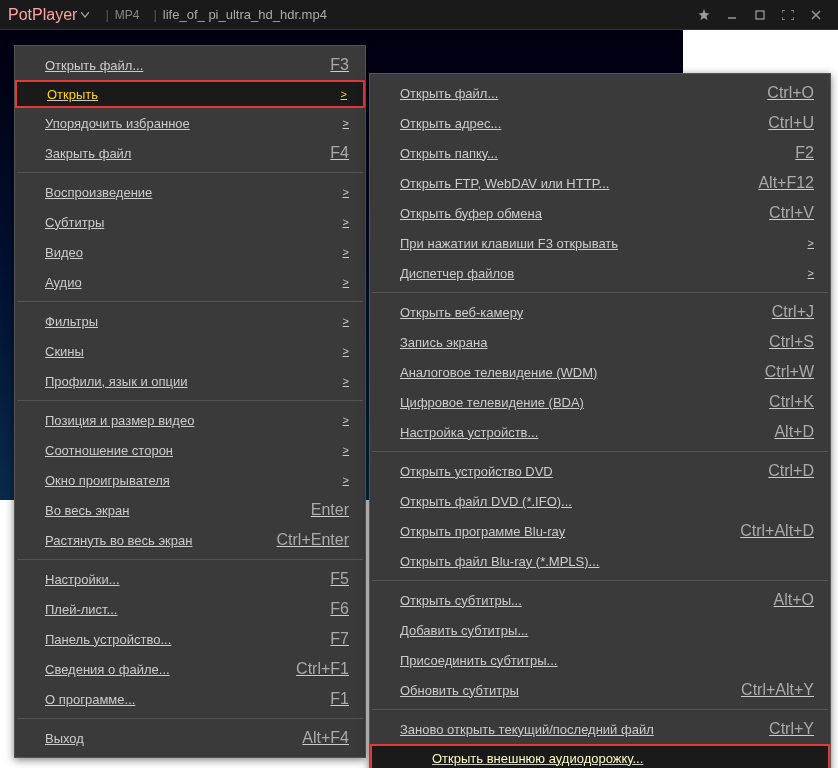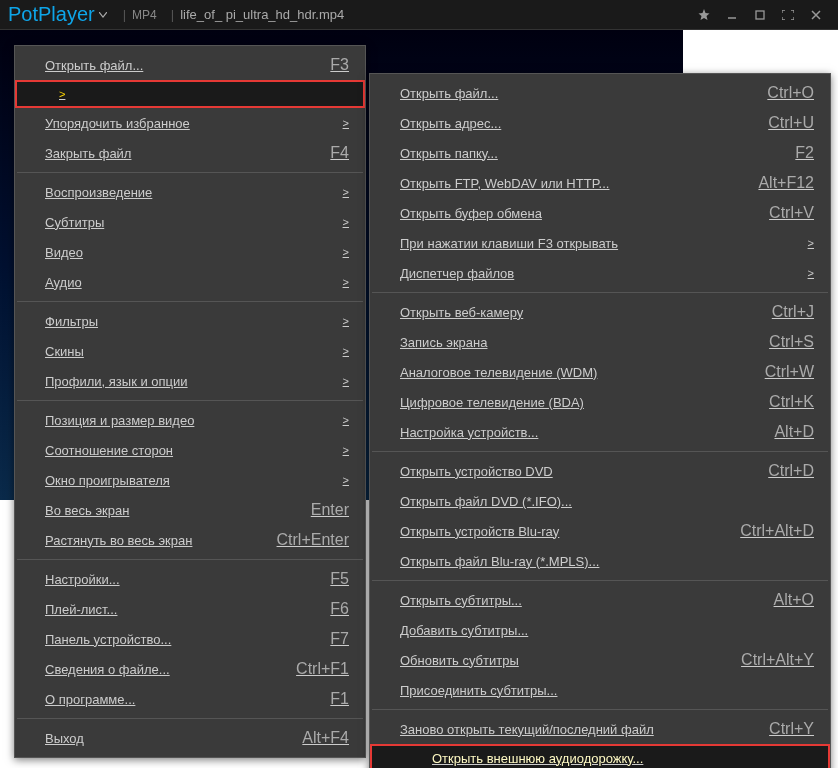--- a/index.html
+++ b/index.html
@@ -15,22 +15,22 @@
     .titlebar {
       height: 30px;
       background: #1a1a1a;
       display: flex;
       align-items: center;
       padding: 0 8px;
       color: #aaa;
       border-bottom: 1px solid #333;
     }
     .titlebar .app-name {
-      color: #0ea5e9;
-      font-size: 20px;
+      color: #fca5a5;
+      font-size: 16px;
       margin-right: 4px;
     }
     .titlebar .dropdown-arrow {
       color: #aaa;
       font-size: 10px;
       margin-right: 10px;
     }
     .titlebar .format-badge {
       color: #888;
       font-size: 12px;
@@ -182,20 +182,21 @@
 
 <div class="video-bg"></div>
 
 <div class="menu-container">
   <div class="context-menu main" id="main-menu">
       <div class="menu-item">
         <span class="label">Открыть файл...</span>
         <span class="shortcut">F3</span>
       </div>
       <div class="menu-item highlighted-red">
+        <span class="label">Открыть</span>
         <span class="arrow">&gt;</span>
       </div>
       <div class="menu-item">
         <span class="label">Упорядочить избранное</span>
         <span class="arrow">&gt;</span>
       </div>
       <div class="menu-item">
         <span class="label">Закрыть файл</span>
         <span class="shortcut">F4</span>
       </div>
@@ -329,40 +330,40 @@
       </div>
       <div class="menu-separator"></div>
       <div class="menu-item">
         <span class="label">Открыть устройство DVD</span>
         <span class="shortcut">Ctrl+D</span>
       </div>
       <div class="menu-item">
         <span class="label">Открыть файл DVD (*.IFO)...</span>
       </div>
       <div class="menu-item">
-        <span class="label">Открыть устройств Blu-ray</span>
+        <span class="label">Открыть программе Blu-ray</span>
         <span class="shortcut">Ctrl+Alt+D</span>
       </div>
       <div class="menu-item">
         <span class="label">Открыть файл Blu-ray (*.MPLS)...</span>
       </div>
       <div class="menu-separator"></div>
       <div class="menu-item">
         <span class="label">Открыть субтитры...</span>
         <span class="shortcut">Alt+O</span>
       </div>
       <div class="menu-item">
         <span class="label">Добавить субтитры...</span>
       </div>
       <div class="menu-item">
+        <span class="label">Присоединить субтитры...</span>
+      </div>
+      <div class="menu-item">
         <span class="label">Обновить субтитры</span>
         <span class="shortcut">Ctrl+Alt+Y</span>
-      </div>
-      <div class="menu-item">
-        <span class="label">Присоединить субтитры...</span>
       </div>
       <div class="menu-separator"></div>
       <div class="menu-item">
         <span class="label">Заново открыть текущий/последний файл</span>
         <span class="shortcut">Ctrl+Y</span>
       </div>
       <div class="menu-item highlighted-red-sub">
         <span class="label">Открыть внешнюю аудиодорожку...</span>
       </div>
     </div>

